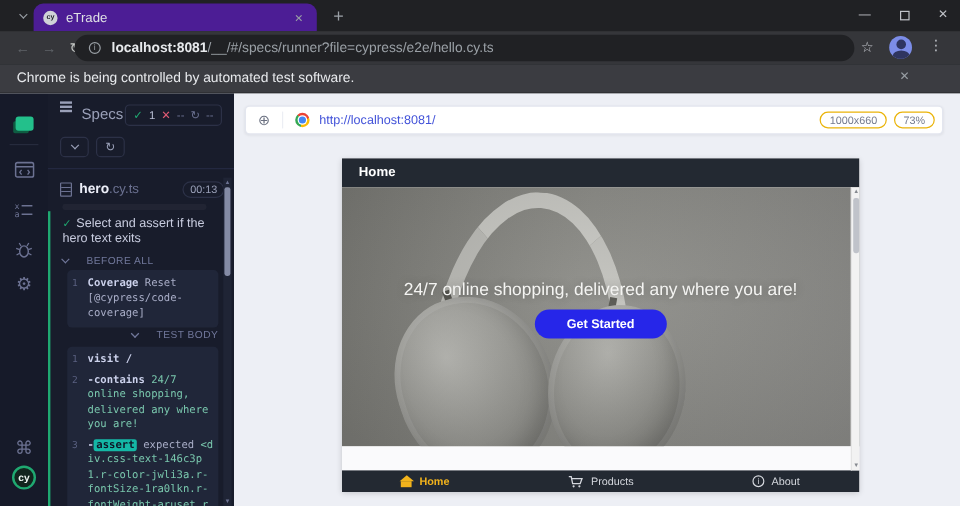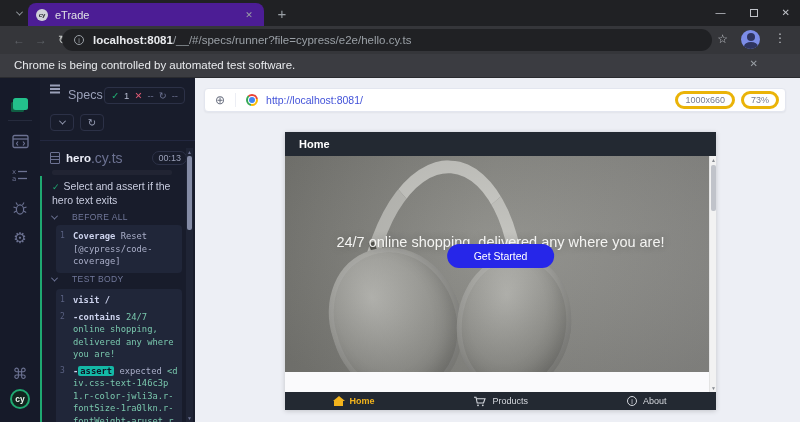--- a/index.html
+++ b/index.html
@@ -56,21 +56,21 @@
   .hlines { display:inline-block; width:10px; height:1.5px; background:currentColor; box-shadow:0 3.5px 0 currentColor, 0 -3.5px 0 currentColor; margin-right:8px; }
   .rep-title { font-size:12.5px; }
   .stats { position:absolute; right:0; top:-1px; display:flex; align-items:center; gap:5px; border:1px solid #2c3147; border-radius:4px; padding:2px 6px; font-size:9.5px; }
   .st-ok { color:#1fa971; } .st-num { color:#b8bdd2; } .st-fail { color:#df5b74; } .st-dim { color:#6c7292; }
   .rep-btns { position:absolute; left:10px; top:36px; display:flex; gap:6px; }
   .mini-btn { width:24px; height:17px; border:1px solid #2c3147; border-radius:4px; color:#9aa0b8; display:flex; align-items:center; justify-content:center; font-size:10px; }
   .rep-div { position:absolute; left:0; top:62px; width:155px; height:1px; background:#232840; }
   .spec-row { position:absolute; left:10px; top:71px; width:137px; height:18px; display:flex; align-items:center; }
   .file-ic { width:10px; height:12px; border:1px solid #6c7292; border-radius:1px; margin-right:6px; background:linear-gradient(to bottom, transparent 3px, #6c7292 3px, #6c7292 4px, transparent 4px, transparent 6px, #6c7292 6px, #6c7292 7px, transparent 7px); }
   .spec-name { color:#eceef8; font-size:11.5px; font-weight:bold; }
-  .spec-ext { color:#6c7292; font-size:14px; }
+  .spec-ext { color:#6c7292; font-size:11px; }
   .dur-badge { margin-left:auto; border:1px solid #2c3147; border-radius:8px; padding:1px 5px; color:#9aa0b8; font-size:9px; }
   .clipped-row { position:absolute; left:12px; top:92px; width:120px; height:5px; background:rgba(255,255,255,0.04); border-radius:2px; }
   .greenline { position:absolute; left:0; top:98px; width:2px; height:246px; background:#1fa971; }
   .test-row { position:absolute; left:12px; top:102px; width:132px; color:#c8ccdf; font-size:10.5px; line-height:13px; }
   .test-check { color:#1fa971; margin-right:4px; font-size:9px; }
   .sect { position:absolute; left:12px; width:130px; color:#71789b; font-size:8.5px; letter-spacing:0.4px; display:flex; align-items:center; gap:15px; }
   .cmd-block { position:absolute; left:16px; width:126px; background:#202639; border-radius:4px; padding:5px 4px; font-family:"DejaVu Sans Mono", monospace; font-size:8.8px; line-height:12.5px; }
   .cmd { display:flex; }
   .cmd-num { width:13px; color:#596080; flex:0 0 auto; font-size:8px; }
   .cmd-body { flex:1; color:#a9aec8; word-break:break-word; }
@@ -82,33 +82,33 @@
   .rep-thumb { position:absolute; left:1px; top:8px; width:5px; height:74px; background:#848ba5; border-radius:2px; }
   .scroll-arrow { position:absolute; left:0; width:7px; text-align:center; font-size:5px; color:#6c7292; }
 
   
   .preview { position:absolute; left:195px; top:0; width:605px; height:344px; background:#edeff5; }
   .urlcard { position:absolute; left:9px; top:10px; width:582px; height:24px; background:#ffffff; border:1px solid #e3e6ef; border-radius:4px; box-shadow:0 1px 2px rgba(0,0,0,0.05); display:flex; align-items:center; }
   .sel-play { color:#6a7080; font-size:12px; padding:0 10px; border-right:1px solid #eceef4; }
   .chrome-logo { width:12px; height:12px; border-radius:50%; background:conic-gradient(from -45deg, #ea4335 0 120deg, #fbbc05 0 240deg, #34a853 0 360deg); position:relative; margin:0 8px 0 10px; flex:0 0 auto; }
   .chrome-logo::before { content:""; position:absolute; left:3px; top:3px; width:6px; height:6px; border-radius:50%; background:#4285f4; box-shadow:0 0 0 1px #fff; }
   .prev-url { color:#4353d9; font-size:10.5px; flex:1; }
-  .pill { border:3px solid #eab308; border-radius:9px; padding:1px 7px; color:#747b8f; font-size:9px; margin-right:6px; white-space:nowrap; }
+  .pill { border:1px solid #eab308; border-radius:9px; padding:1px 7px; color:#747b8f; font-size:9px; margin-right:6px; white-space:nowrap; }
 
   .appcard { position:absolute; left:90px; top:54px; width:431px; height:278px; background:#ffffff; box-shadow:0 1px 5px rgba(0,0,0,0.18); }
   .appbar { position:absolute; left:0; top:0; width:431px; height:24px; background:#232932; color:#ffffff; font-size:11px; font-weight:bold; line-height:24px; padding-left:14px; }
   .hero { position:absolute; left:0; top:24px; width:431px; height:216px; overflow:hidden; background:linear-gradient(100deg, #7d7d78 0%, #8c8c87 45%, #92928f 100%); }
   .hp-band { position:absolute; left:72px; top:4px; width:168px; height:310px; border:13px solid transparent; border-top-color:#c9c9c4; border-left-color:#bcbcb7; border-right-color:#c2c2bd; border-radius:50% 50% 45% 45%; transform:rotate(4deg); }
   .hp-stem { position:absolute; width:6px; height:16px; background:#55554f; }
   .hp-cup { position:absolute; box-shadow:inset 0 0 0 5px rgba(255,255,255,0.10), inset -8px -10px 18px rgba(0,0,0,0.18); }
   .cup-l { left:46px; top:90px; width:130px; height:152px; border-radius:48% 52% 50% 50%; transform:rotate(-18deg); background:radial-gradient(ellipse at 38% 30%, #bcbcb7, #979792 55%, #81817c); }
   .cup-r { left:172px; top:98px; width:114px; height:140px; border-radius:50%; transform:rotate(8deg); background:radial-gradient(ellipse at 40% 30%, #b2b2ad, #92928d 55%, #82827d); }
   .hero-shade { position:absolute; left:0; top:0; width:431px; height:216px; background:radial-gradient(ellipse at 50% 42%, rgba(255,255,255,0.06), rgba(0,0,0,0.14) 95%); }
   .hero-title { position:absolute; left:0; top:78px; width:431px; text-align:center; color:#f4f4f2; font-size:14.5px; text-shadow:0 0 8px rgba(0,0,0,0.25); z-index:5; }
-  .cta { position:absolute; left:50%; top:88px; transform:translateX(-50%); background:#2626e9; color:#ffffff; font-size:10.5px; font-weight:normal; padding:6px 27px; border-radius:15px; z-index:5; border:none; }
+  .cta { position:absolute; left:50%; top:102px; transform:translateX(-50%); background:#2626e9; color:#ffffff; font-size:10.5px; font-weight:bold; padding:6px 27px; border-radius:15px; z-index:5; border:none; }
   .app-scroll { position:absolute; right:0; top:24px; width:7px; height:236px; background:#f2f2f2; border-left:1px solid #e4e4e4; z-index:6; }
   .app-thumb { position:absolute; left:1px; top:9px; width:5px; height:46px; background:#c0c3ca; border-radius:2px; }
   .app-scroll .scroll-arrow { color:#85898f; }
   .app-strip { position:absolute; left:0; top:240px; width:431px; height:20px; background:#fafafc; }
   .navbar { position:absolute; left:0; top:260px; width:431px; height:18px; background:#232932; display:flex; align-items:center; justify-content:space-around; }
   .nav-item { display:flex; align-items:center; gap:6px; font-size:9px; color:#d4d7dd; }
   .nav-item.active { color:#f2b31c; font-weight:bold; }
   .house { position:relative; width:9px; height:5px; background:#f2b31c; margin-top:4px; }
   .house::before { content:""; position:absolute; top:-5px; left:-1.5px; border-left:6px solid transparent; border-right:6px solid transparent; border-bottom:5px solid #f2b31c; }
   .svg-ic { display:block; }
@@ -229,21 +229,21 @@
         <span>BEFORE ALL</span>
       </div>
 
       <div class="cmd-block" style="top:147px;">
         <div class="cmd">
           <span class="cmd-num">1</span>
           <span class="cmd-body"><span class="meth">Coverage</span> <span>Reset [@cypress/code-coverage]</span></span>
         </div>
       </div>
 
-      <div class="sect" style="top:196px;">
+      <div class="sect" style="top:196px;justify-content:flex-end;">
         <span class="chev"></span>
         <span>TEST BODY</span>
       </div>
 
       <div class="cmd-block" style="top:211px;">
         <div class="cmd" style="margin-bottom:4px;">
           <span class="cmd-num">1</span>
           <span class="cmd-body"><span class="meth">visit</span> <span class="meth">/</span></span>
         </div>
         <div class="cmd" style="margin-bottom:4px;">

